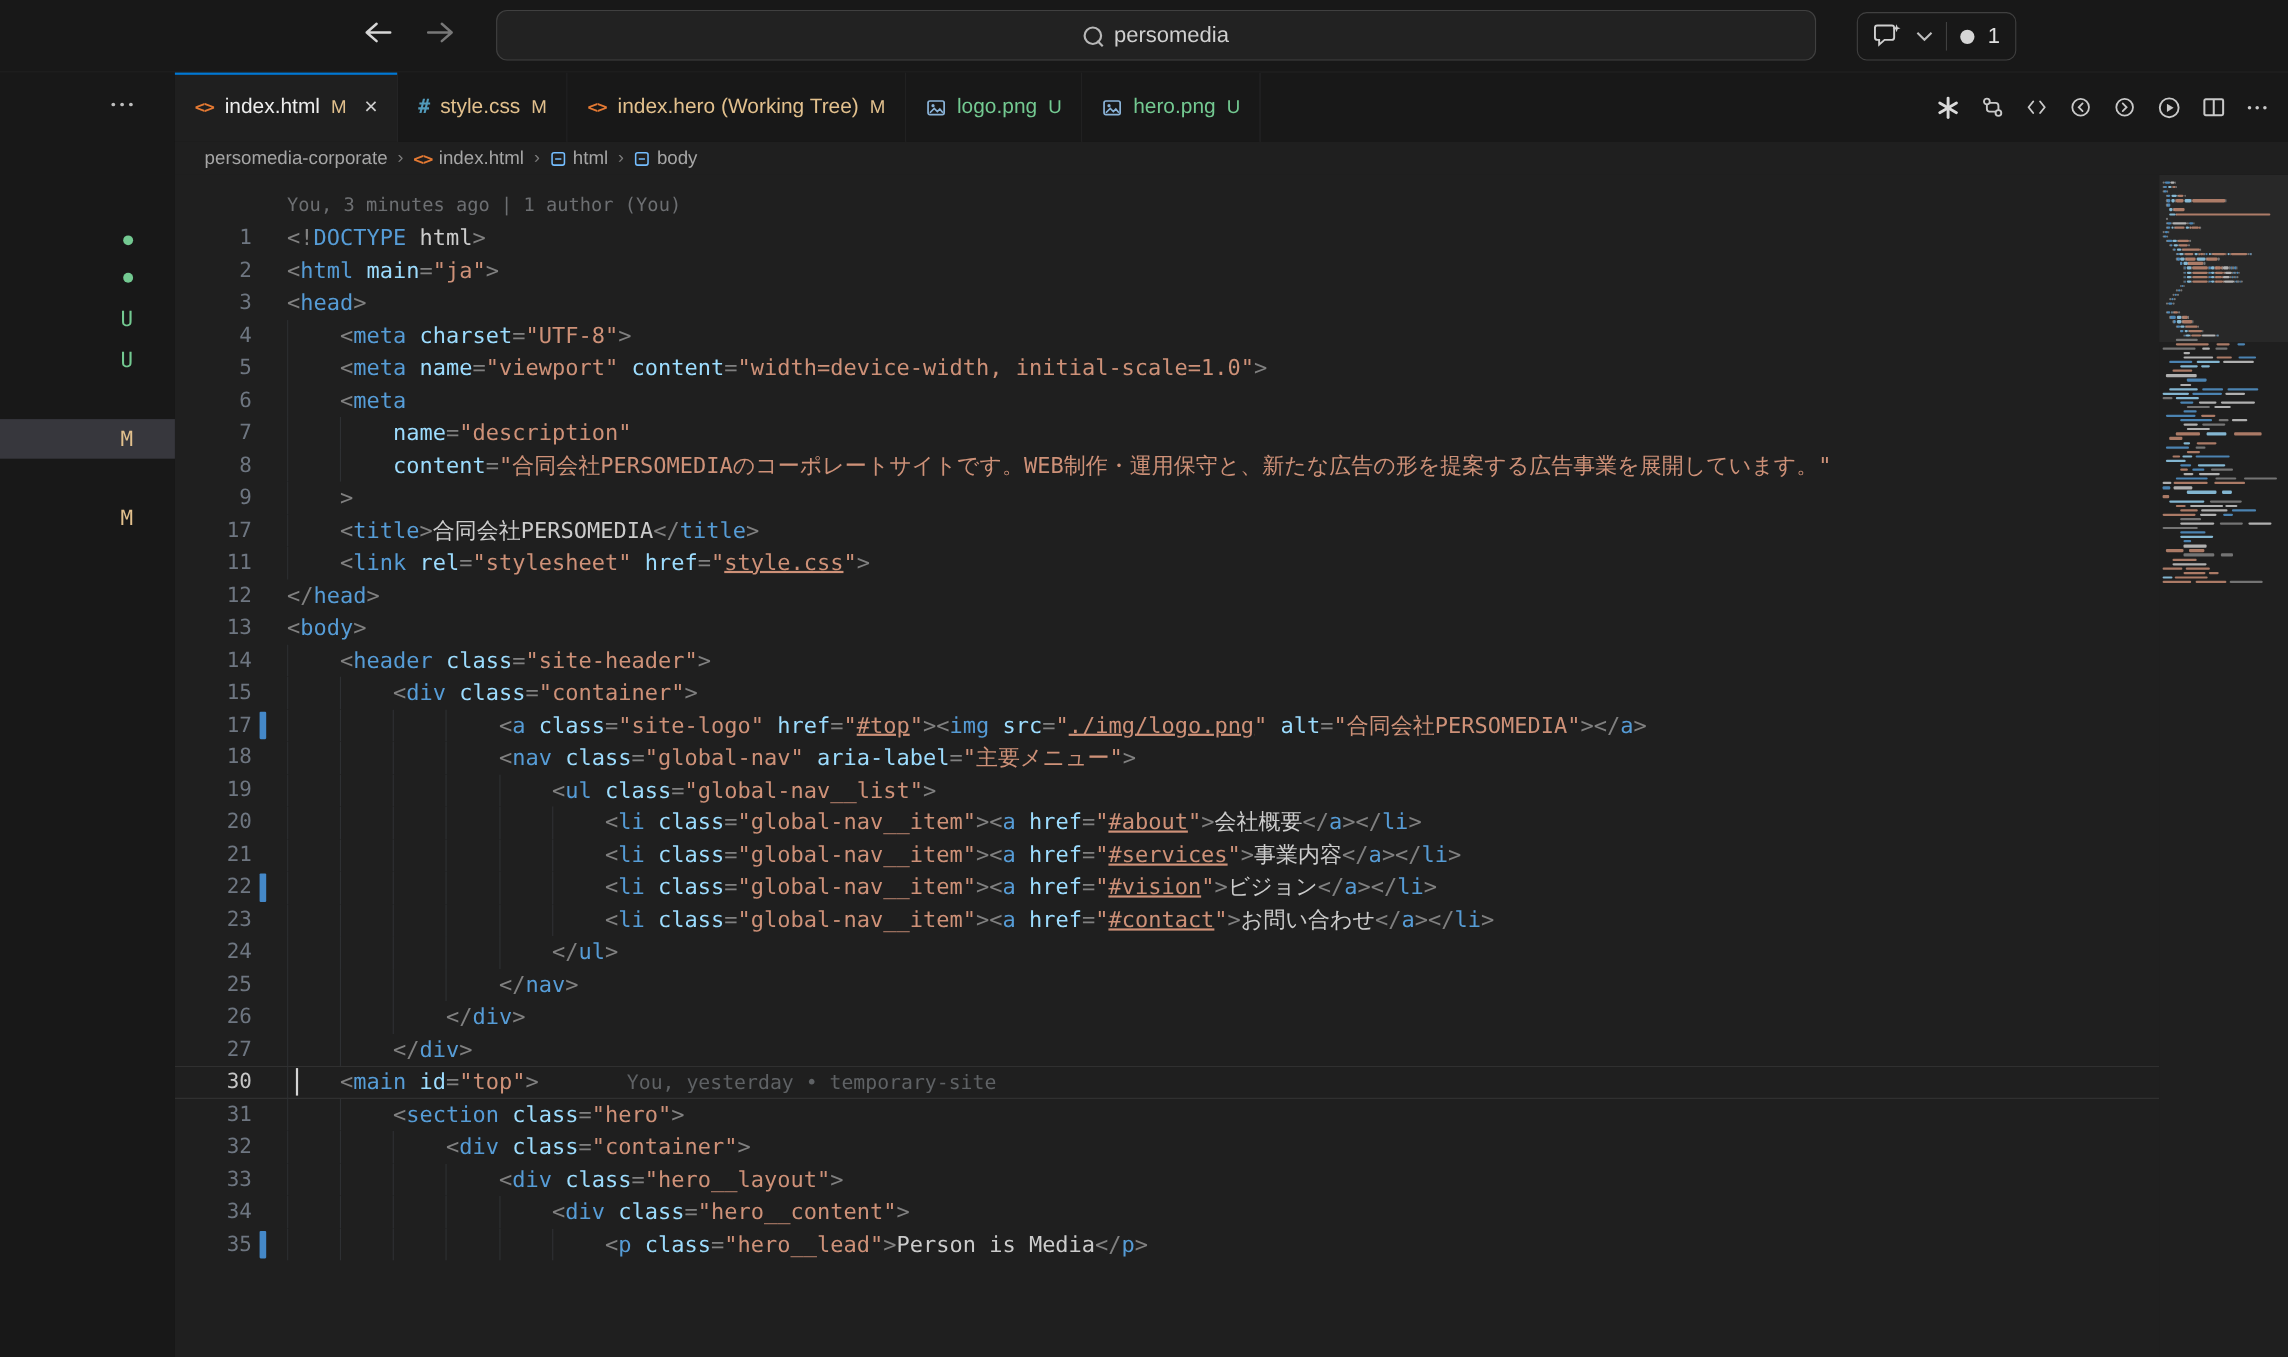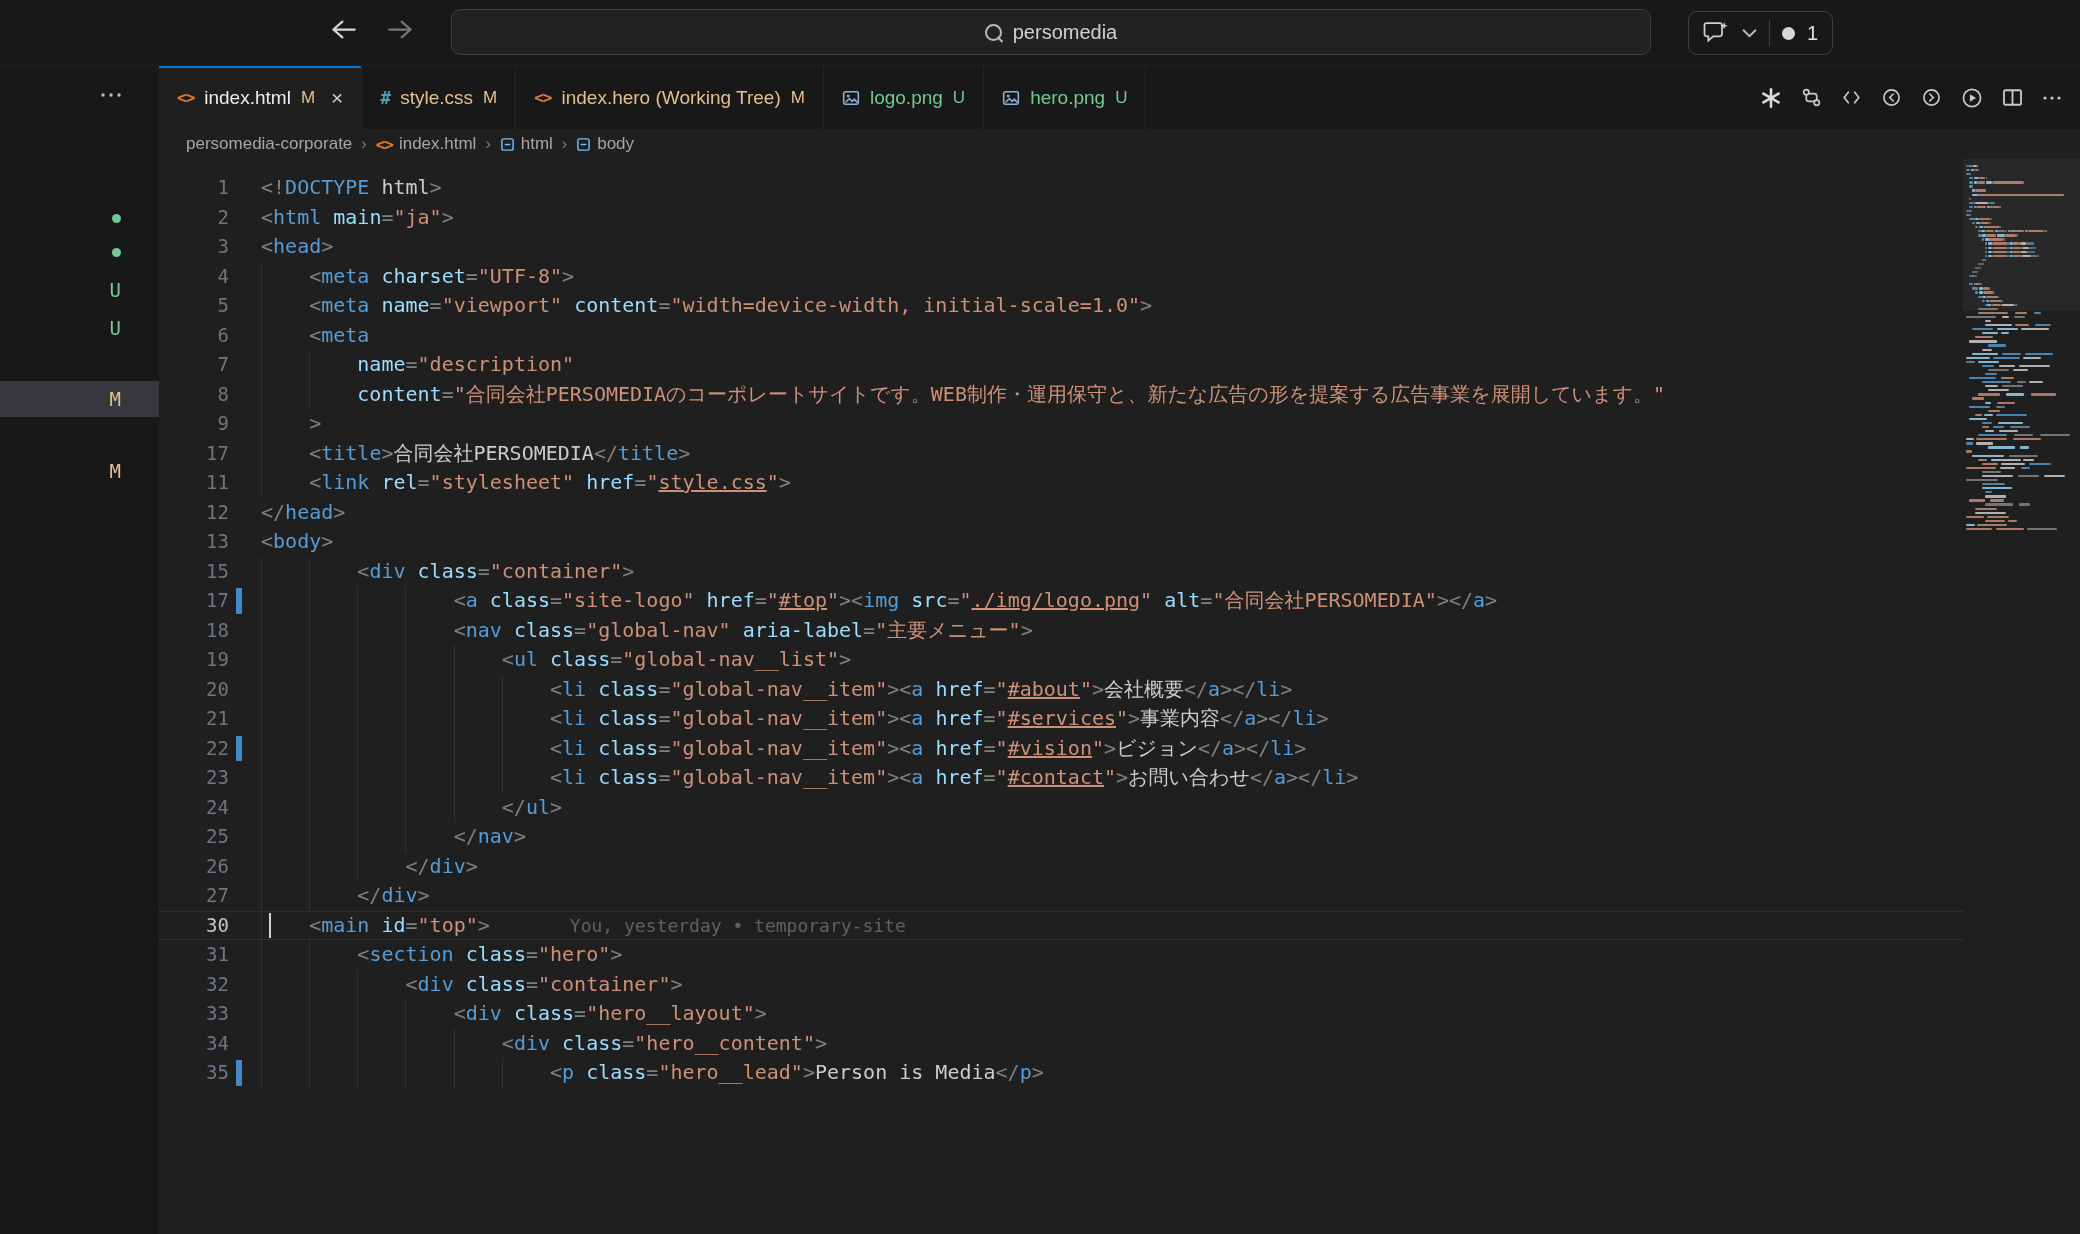--- a/index.html
+++ b/index.html
@@ -258,20 +258,21 @@
               <rect x="2" y="2" width="12" height="12" rx="2" fill="none" stroke="#75beff" stroke-width="1.5"></rect>
               <path d="M5 8h6" stroke="#75beff" stroke-width="1.5"></path>
             </svg>
         </span>
         <span>body</span>
       </span>
     </div>
 
     <div class="code-area">
       <div class="code-scroll">
+        <div class="blame-row">You, 3 minutes ago | 1 author (You)</div>
         <div>
             <div class="code-row">
               <div class="ln">1</div>
               <div class="gut"></div>
               <div class="ct"><span class="tk-p">&lt;!</span><span class="tk-tag">DOCTYPE</span><span class="tk-txt"> html</span><span class="tk-p">&gt;</span></div>
             </div>
             <div class="code-row">
               <div class="ln">2</div>
               <div class="gut"></div>
               <div class="ct"><span class="tk-p">&lt;</span><span class="tk-tag">html</span><span class="tk-txt"> </span><span class="tk-attr">main</span><span class="tk-p">=</span><span class="tk-str">"ja"</span><span class="tk-p">&gt;</span></div>
@@ -323,20 +324,25 @@
             </div>
             <div class="code-row">
               <div class="ln">12</div>
               <div class="gut"></div>
               <div class="ct"><span class="tk-p">&lt;/</span><span class="tk-tag">head</span><span class="tk-p">&gt;</span></div>
             </div>
             <div class="code-row">
               <div class="ln">13</div>
               <div class="gut"></div>
               <div class="ct"><span class="tk-p">&lt;</span><span class="tk-tag">body</span><span class="tk-p">&gt;</span></div>
+            </div>
+            <div class="code-row">
+              <div class="ln">14</div>
+              <div class="gut"></div>
+              <div class="ct"><i style="left: 0ch;"></i><span class="tk-txt">    </span><span class="tk-p">&lt;</span><span class="tk-tag">header</span><span class="tk-txt"> </span><span class="tk-attr">class</span><span class="tk-p">=</span><span class="tk-str">"site-header"</span><span class="tk-p">&gt;</span></div>
             </div>
             <div class="code-row">
               <div class="ln">15</div>
               <div class="gut"></div>
               <div class="ct"><i style="left: 0ch;"></i><i style="left: 4ch;"></i><span class="tk-txt">        </span><span class="tk-p">&lt;</span><span class="tk-tag">div</span><span class="tk-txt"> </span><span class="tk-attr">class</span><span class="tk-p">=</span><span class="tk-str">"container"</span><span class="tk-p">&gt;</span></div>
             </div>
             <div class="code-row">
               <div class="ln">17</div>
               <div class="gut">
                 <div class="gitbar"></div>

